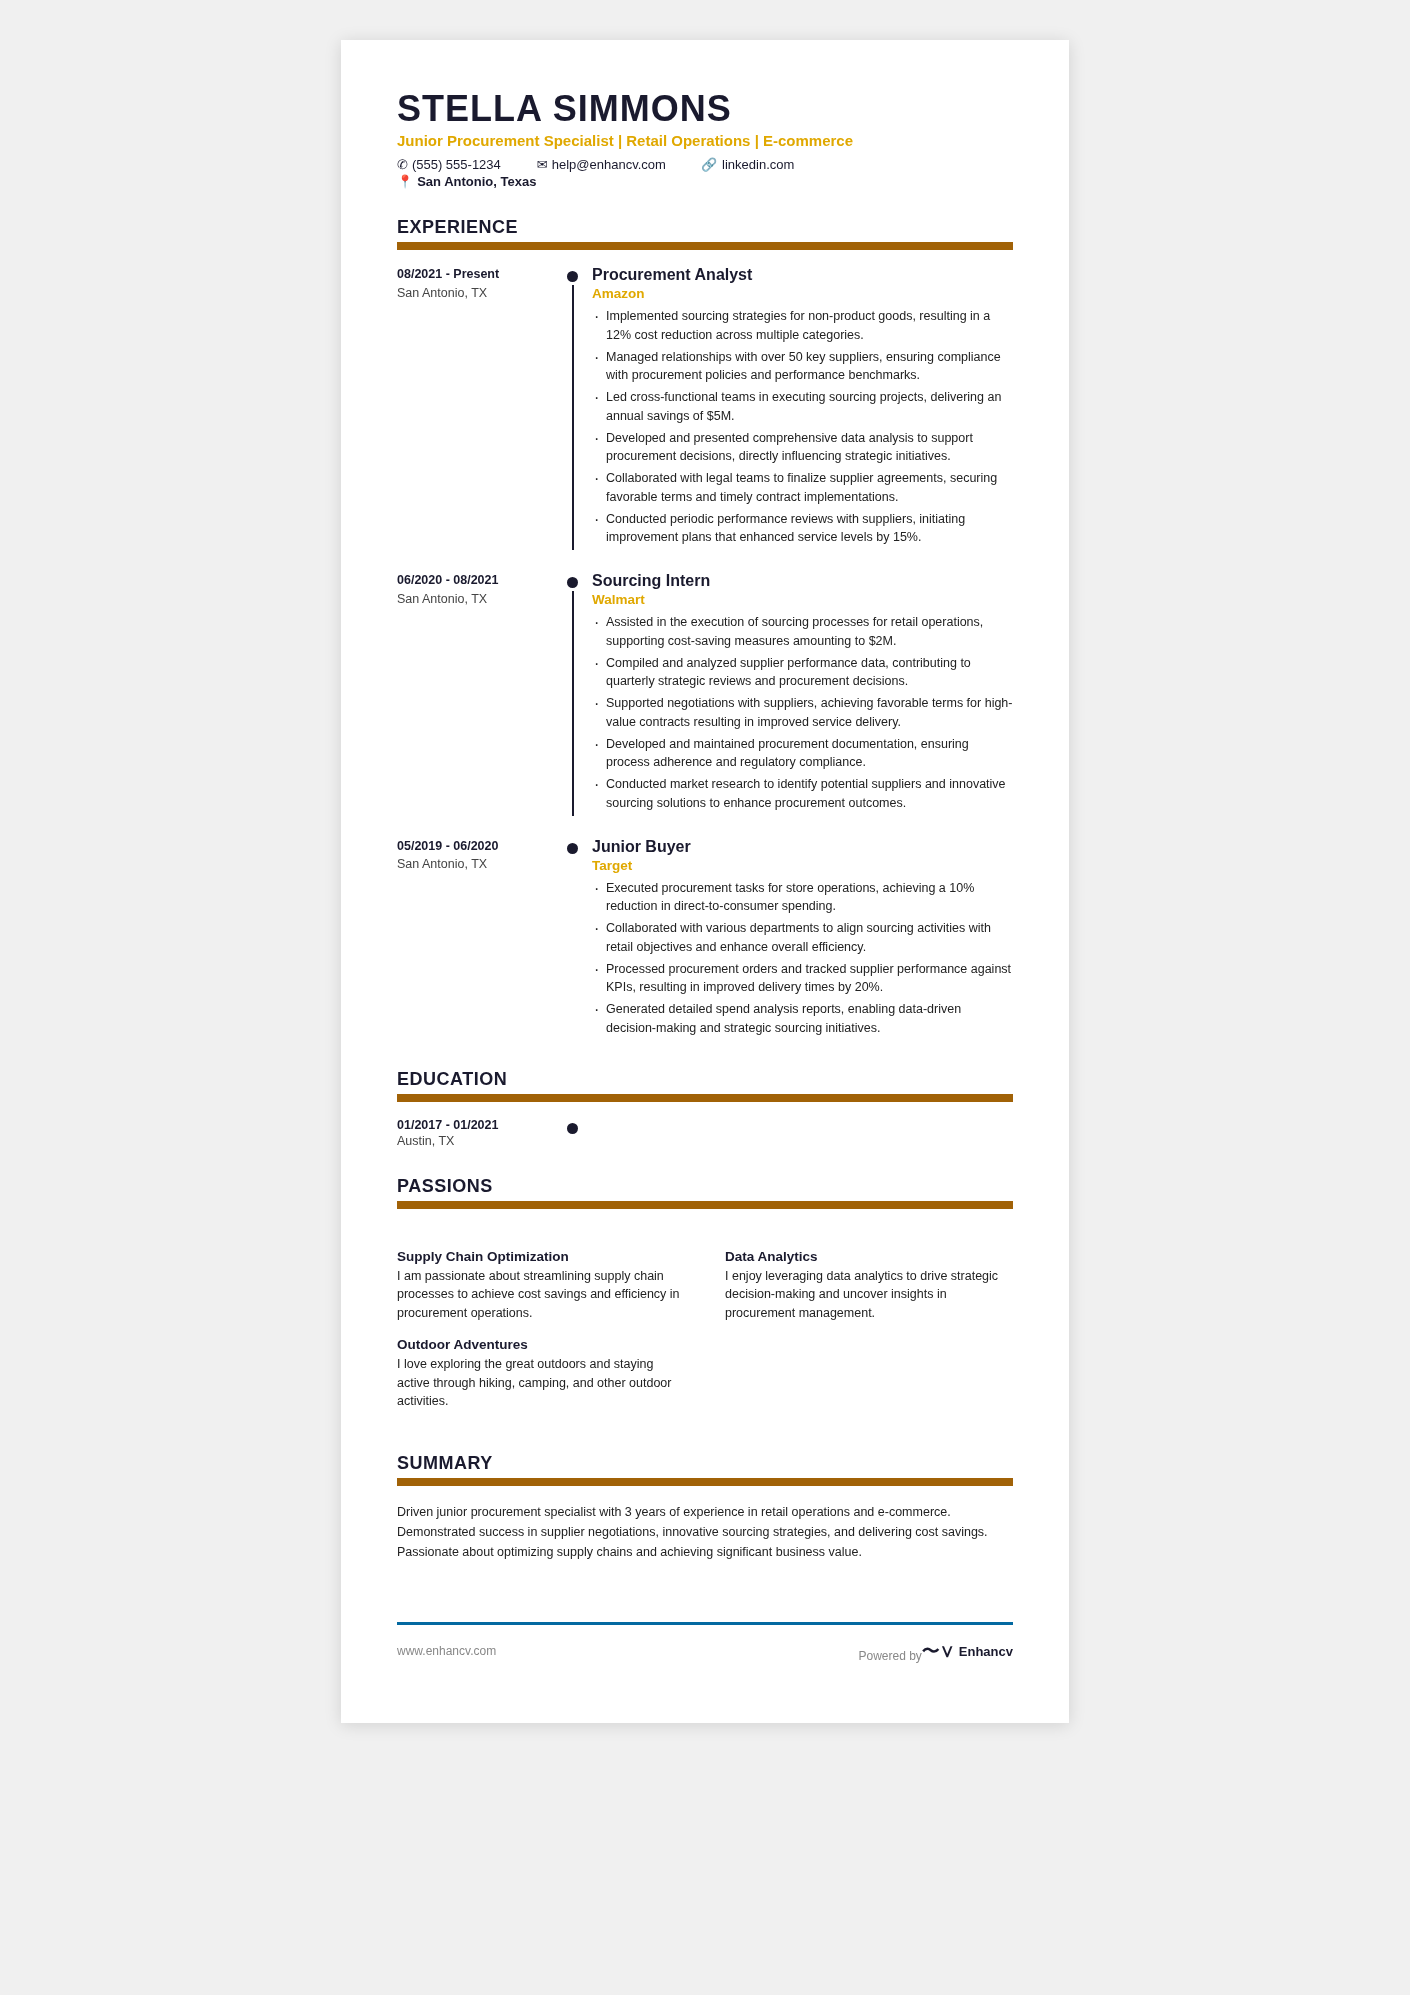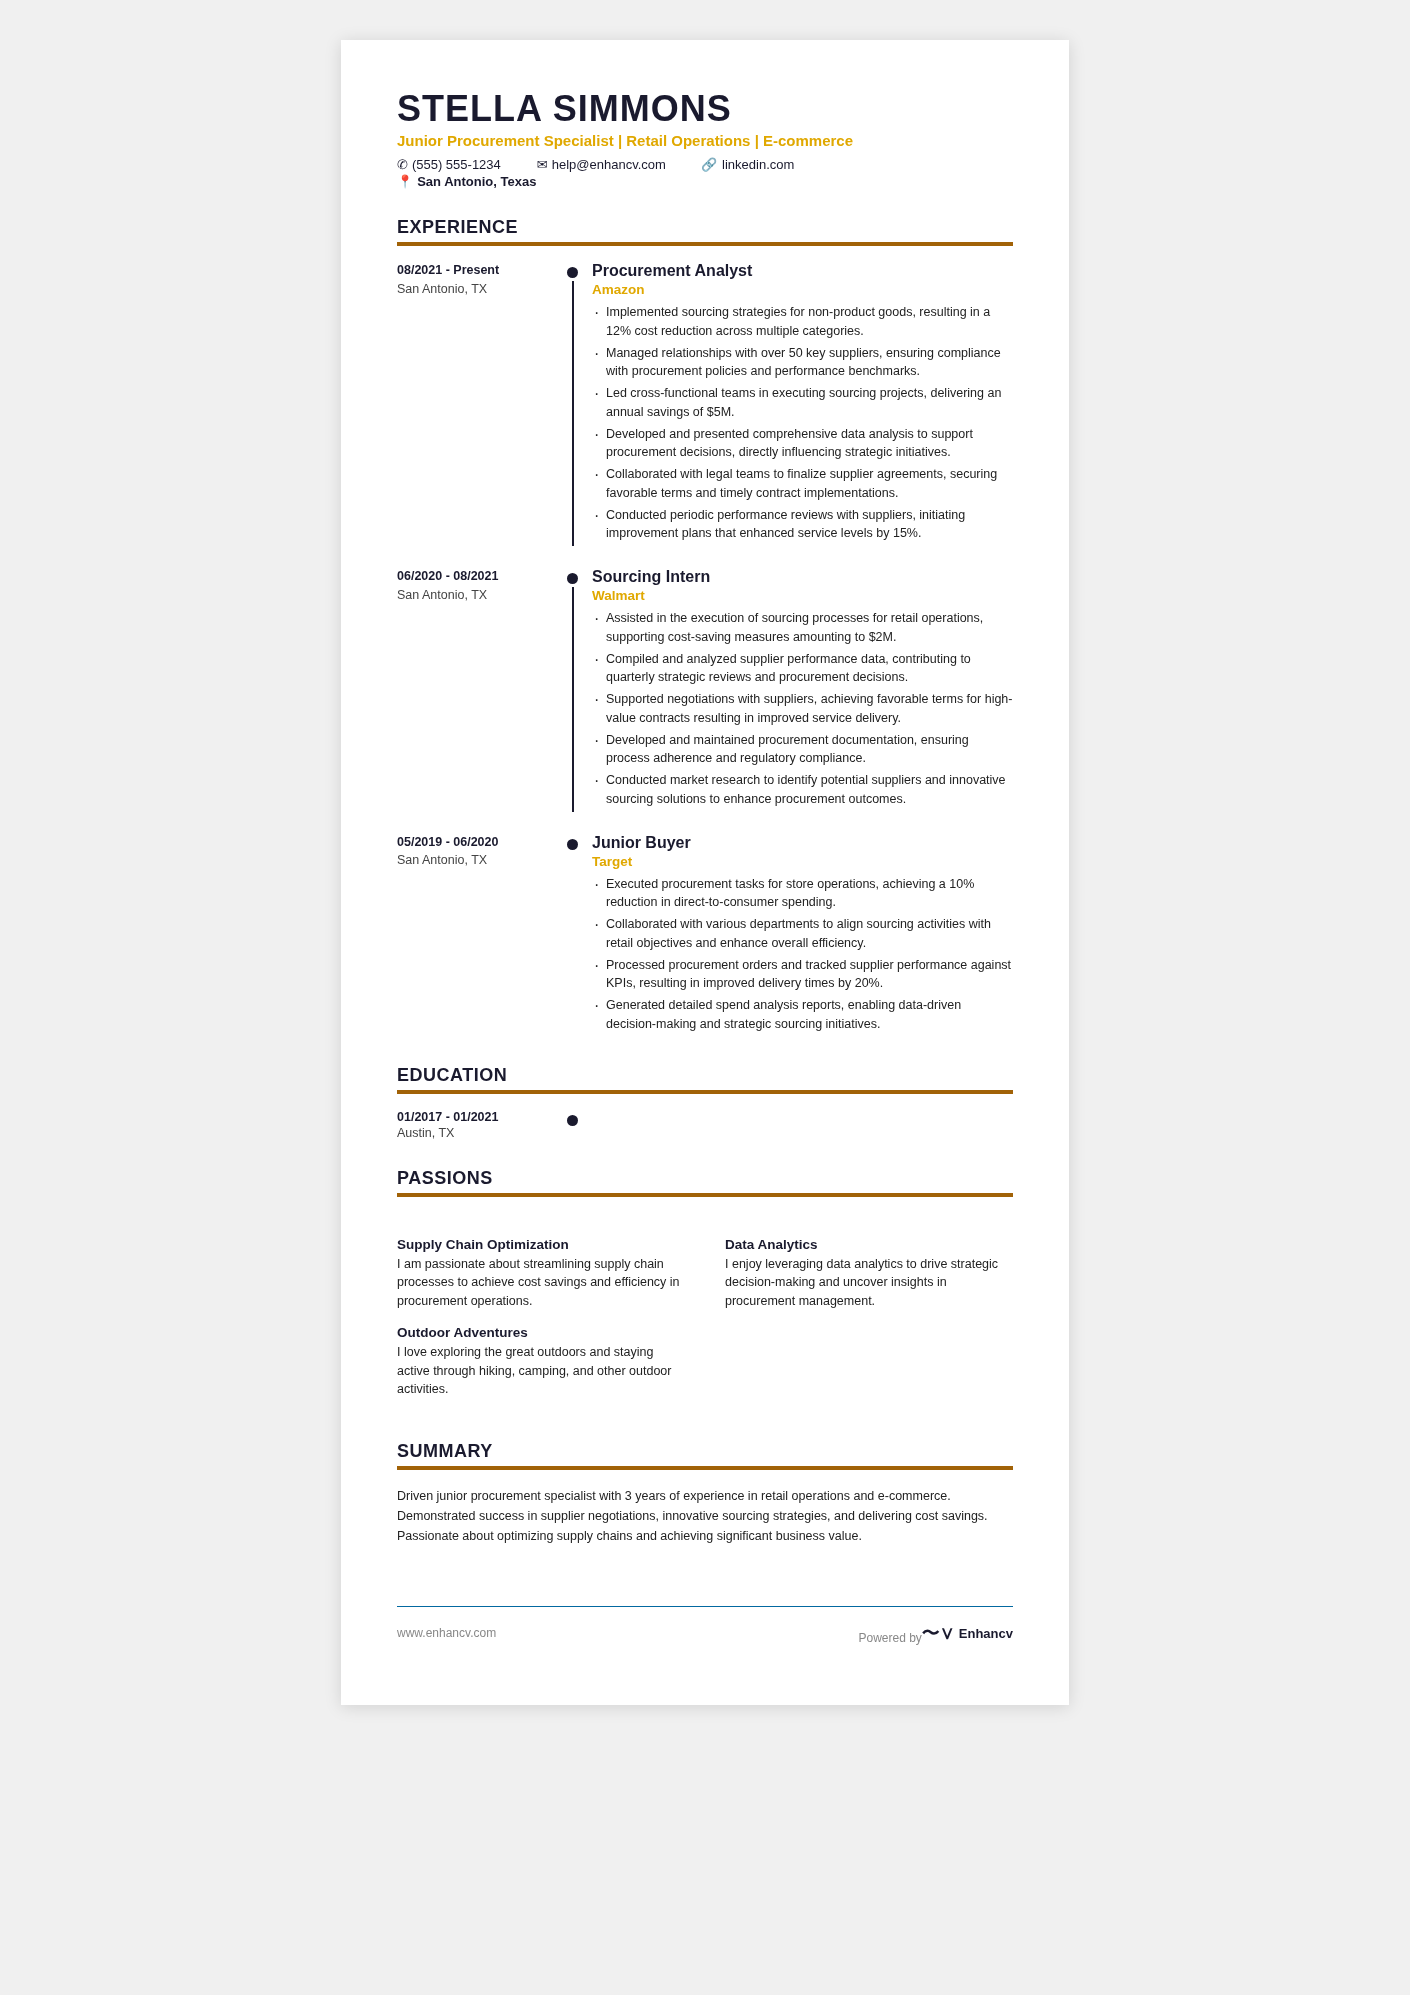--- a/index.html
+++ b/index.html
@@ -59,21 +59,21 @@
     }
     
     .section {
       margin-top: 28px;
     }
     .section-title {
       font-size: 18px;
       font-weight: 900;
       color: #1a1a2e;
       text-transform: uppercase;
-      border-bottom: 4px solid #a16207;
+      border-bottom: 8px solid #a16207;
       padding-bottom: 4px;
       margin-bottom: 16px;
       letter-spacing: 0.5px;
     }
     
     .exp-block {
       display: flex;
       margin-bottom: 22px;
     }
     .exp-left {
@@ -221,21 +221,21 @@
       font-size: 12.5px;
       color: #222;
       line-height: 1.6;
     }
     
     .resume-footer {
       margin-top: 60px;
       display: flex;
       justify-content: space-between;
       align-items: center;
-      border-top: 1px solid #0369a1;
+      border-top: 3px solid #0369a1;
       padding-top: 14px;
     }
     .footer-url {
       font-size: 12px;
       color: #888;
     }
     .footer-powered {
       font-size: 12px;
       color: #888;
       display: flex;

